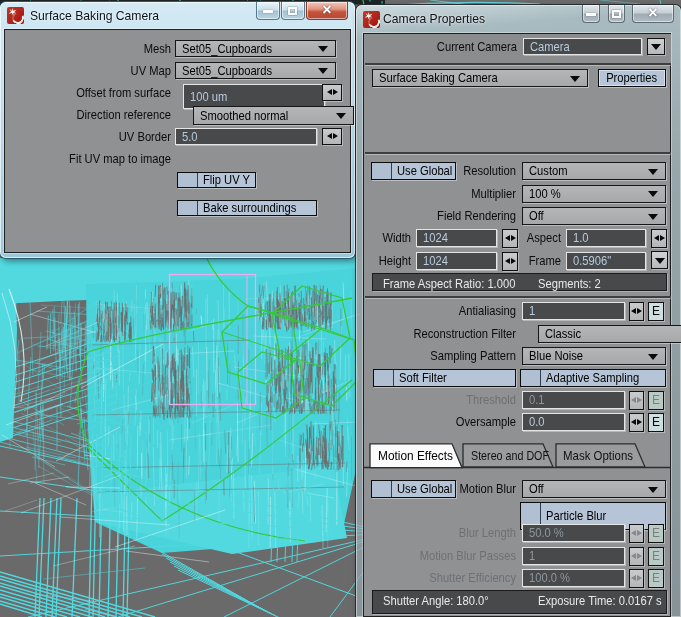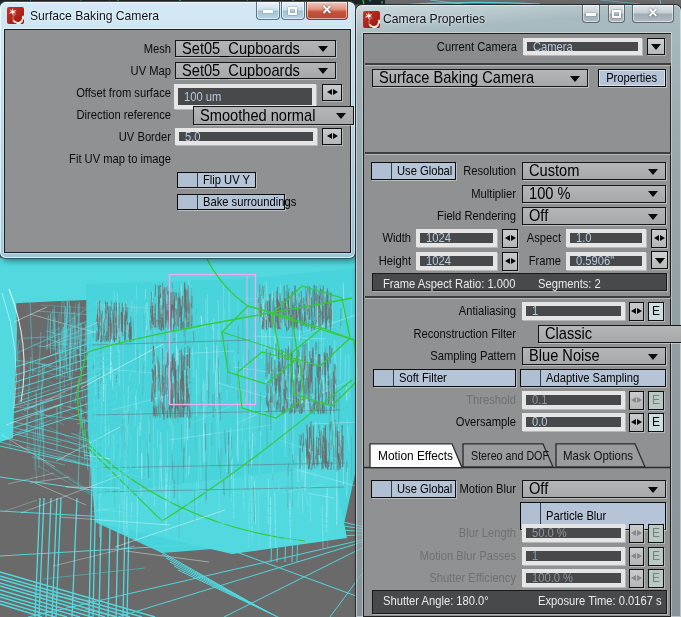--- a/index.html
+++ b/index.html
@@ -14,24 +14,24 @@
 .ticon::after{content:"";position:absolute;left:1.5px;top:1px;width:8px;height:8px;background:#f6eee6;clip-path:polygon(50% 0,62% 34%,98% 22%,72% 52%,100% 66%,62% 64%,58% 100%,42% 64%,0 72%,32% 46%,12% 14%,44% 36%)}
 .ttext{position:absolute;left:30px;top:6px;font-size:13.5px;color:#101018;text-shadow:0 0 3px rgba(255,255,255,.9);transform:scaleX(.9);transform-origin:0 50%;white-space:nowrap}
 .cap{position:absolute;left:0;top:0;width:100%;height:19px}
 .cbtn,.cbtn2{position:absolute;top:0;height:18px;border:1px solid #54788c;border-top:none;border-radius:0 0 4px 4px;background:linear-gradient(180deg,#ecf7fb 0%,#c9dfe9 45%,#a2c2d4 55%,#b8d4e2 100%);box-shadow:inset 0 0 0 1px rgba(255,255,255,.55)}
 .cbtn2{border-color:#5e6a70;background:linear-gradient(180deg,#e4eaee 0%,#c6cfd4 45%,#a0acb4 55%,#b0bbc2 100%);box-shadow:inset 0 0 0 1px rgba(255,255,255,.5)}
 .bclose{background:linear-gradient(180deg,#f4c8bc 0%,#e09480 42%,#c55239 58%,#b24a38 100%);border-color:#8c3a28}
 .bclose2{background:linear-gradient(180deg,#e4eaee 0%,#c6cfd4 45%,#a0acb4 55%,#b0bbc2 100%)}
 em.gmin{position:absolute;left:50%;top:50%;width:10px;height:3px;margin:-1px 0 0 -5px;background:#fdfdfd;box-shadow:0 0 1px #333}
 em.gmax{position:absolute;left:50%;top:50%;width:9px;height:8px;margin:-4px 0 0 -5px;border:2px solid #fdfdfd;box-shadow:0 0 1px #333, inset 0 0 1px #333}
 em.gx{position:absolute;left:0;top:0;width:100%;height:100%;font-style:normal;font-weight:bold;color:#fff;font-size:16px;line-height:16px;text-align:center;text-shadow:0 0 2px rgba(40,40,60,.8)}
-.combo{position:absolute;background:linear-gradient(180deg,#b4b6b8,#a6a8aa);border:1px solid #161616;box-shadow:1px 1px 0 rgba(255,255,255,.4);font-size:17px;color:#000}
+.combo{position:absolute;background:linear-gradient(180deg,#b4b6b8,#a6a8aa);border:1px solid #161616;box-shadow:1px 1px 0 rgba(255,255,255,.4);font-size:13px;color:#000}
 .combo span{position:absolute;left:6px;top:50%;margin-top:-7px;line-height:14px;white-space:nowrap;transform:scaleX(.86);transform-origin:0 50%}
 .combo i{position:absolute;right:7px;top:50%;margin-top:-2.5px;width:0;height:0;border-left:5px solid transparent;border-right:5px solid transparent;border-top:6px solid #0a0a0a}
-.dinput{position:absolute;background:#47494b;border:4px solid #e5e5e5;box-shadow:1px 1px 0 rgba(255,255,255,.35);color:#b9cbdd;font-size:13px;white-space:nowrap}
+.dinput{position:absolute;background:#47494b;border:1px solid #e5e5e5;box-shadow:1px 1px 0 rgba(255,255,255,.35);color:#b9cbdd;font-size:13px;white-space:nowrap}
 .dinput b{position:absolute;left:6px;top:50%;margin-top:-7px;line-height:14px;font-weight:normal;transform:scaleX(.86);transform-origin:0 50%}
 .dinput.dis{color:#8d979e}
 .step{position:absolute;background:linear-gradient(180deg,#c9cbcd,#b4b6b8);border:1px solid #101010;box-shadow:1px 1px 0 rgba(255,255,255,.35)}
 .step b{position:absolute;top:50%;margin-top:-3.5px;width:0;height:0;border-top:3.5px solid transparent;border-bottom:3.5px solid transparent}
 .step b.tl{right:50%;margin-right:0.5px;border-right:5px solid #0a0a0a}
 .step b.tr{left:50%;margin-left:0.5px;border-left:5px solid #0a0a0a}
 .step.dis b.tl{border-right-color:#85898c}
 .step.dis b.tr{border-left-color:#85898c}
 .ebtn{position:absolute;background:#cddfe1;border:1px solid #101010;box-shadow:1px 1px 0 rgba(255,255,255,.35);color:#0a0a0a;font-size:12px;text-align:center;line-height:16px}
 .ebtn.dis{background:#b9cac4;color:#78817c}
@@ -1713,21 +1713,21 @@
     <div class="combo" style="left:175px;top:40px;width:161px;height:17px">
       <span>Set05_Cupboards</span>
       <i></i>
     </div>
     <div class="lbl" style="left:21px;top:64px;width:150px">UV Map</div>
     <div class="combo" style="left:175px;top:62px;width:161px;height:17px">
       <span>Set05_Cupboards</span>
       <i></i>
     </div>
     <div class="lbl" style="left:21px;top:86px;width:150px">Offset from surface</div>
-    <div class="dinput" style="left:174px;top:84px;width:142px;height:25px">
+    <div class="dinput" style="left:183px;top:84px;width:142px;height:25px">
       <b>100 um</b>
     </div>
     <div class="step" style="left:322px;top:84px;width:20px;height:17px">
       <b class="tl"></b>
       <b class="tr"></b>
     </div>
     <div class="lbl" style="left:21px;top:108px;width:150px">Direction reference</div>
     <div class="combo" style="left:193px;top:106px;width:161px;height:19px">
       <span>Smoothed normal</span>
       <i></i>
@@ -1738,21 +1738,21 @@
     </div>
     <div class="step" style="left:322px;top:128px;width:20px;height:17px">
       <b class="tl"></b>
       <b class="tr"></b>
     </div>
     <div class="lbl" style="left:21px;top:152px;width:150px">Fit UV map to image</div>
     <div class="chk" style="left:177px;top:172px;width:79px;height:16px">
       <u></u>
       <span>Flip UV Y</span>
     </div>
-    <div class="chk" style="left:177px;top:194px;width:108px;height:16px">
+    <div class="chk" style="left:177px;top:200px;width:140px;height:16px">
       <u></u>
       <span>Bake surroundings</span>
     </div>
     <div class="win inactive" style="left:356px;top:5px;width:325px;height:612px">
 <div class="ticon" style="left:7px;top:6px"></div>
 <div class="ttext" style="left:27px;top:6px">Camera Properties</div>
 <div class="cap" style="height:18px">
   <div class="cbtn2 bmin" style="left:226px;width:18px">
           <em class="gmin"></em>
         </div>

